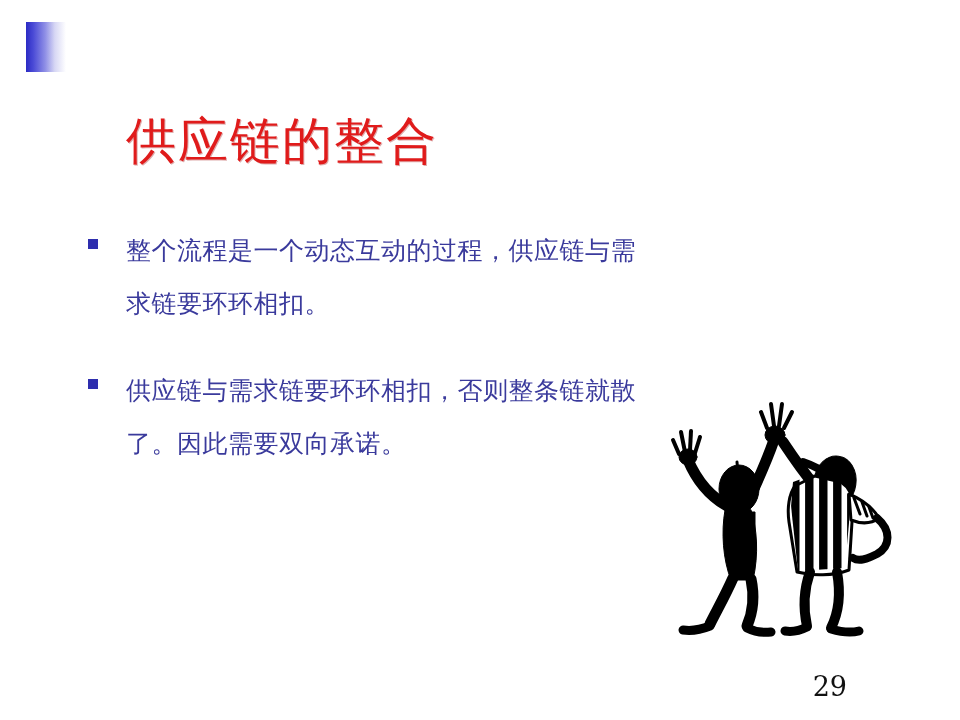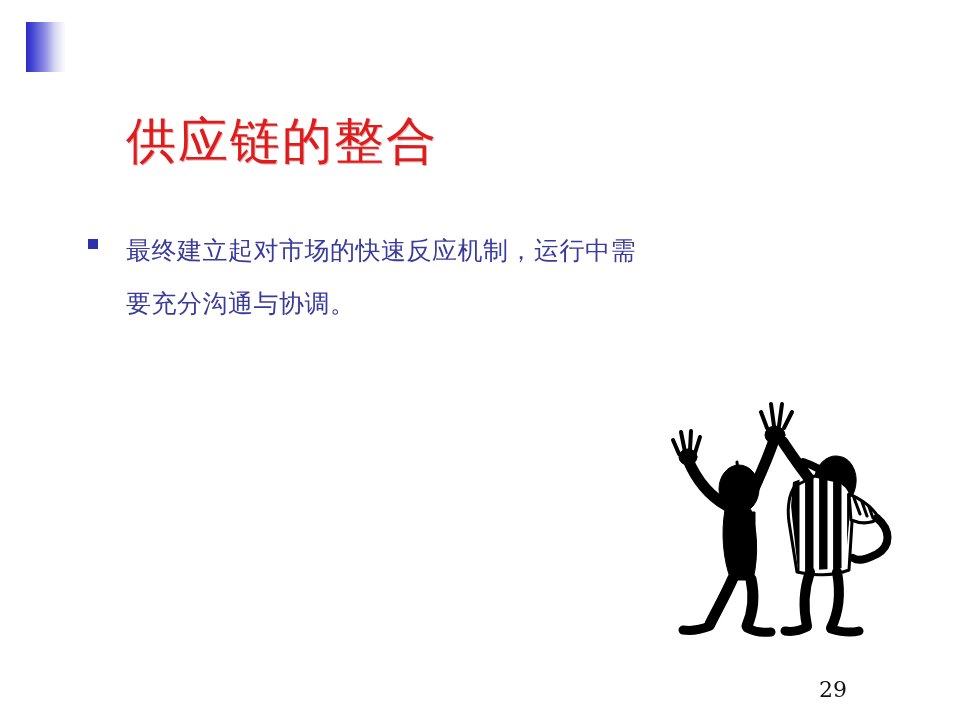--- a/index.html
+++ b/index.html
@@ -84,40 +84,44 @@
     height: 275px;
   }
   .figures svg { display: block; width: 100%; height: 100%; }
 
   
   .page-number {
     position: absolute;
     right: 53px;
     bottom: 18px;
     font-family: "DejaVu Serif", "Liberation Serif", serif;
-    font-size: 22px;
+    font-size: 27px;
     color: #111111;
   }
 </style>
 </head>
 <body>
 
 <div class="slide">
 
   <div class="corner-deco"></div>
 
   <div class="slide-title">供应链的整合</div>
 
   <div class="bullet-list">
 
     <div class="bullet-item">
       <span class="bullet-marker"></span>
-      <span class="bullet-text">最终建立起对市场的快速反应机制，运行中需要充分沟通与协调。</span>
+      <span class="bullet-text">整个流程是一个动态互动的过程，供应链与需求链要环环相扣。</span>
     </div>
 
+    <div class="bullet-item">
+      <span class="bullet-marker"></span>
+      <span class="bullet-text">供应链与需求链要环环相扣，否则整条链就散了。因此需要双向承诺。</span>
+    </div>
 
 
   </div>
 
   <div class="figures">
     <svg viewBox="0 0 285 275" xmlns="http://www.w3.org/2000/svg" aria-hidden="true">
       <defs>
         <clipPath id="shirtClip">
           <path d="M138 100 L160 92 L186 100 L196 118 L190 186 L143 189 L136 124 Z"></path>
         </clipPath>

